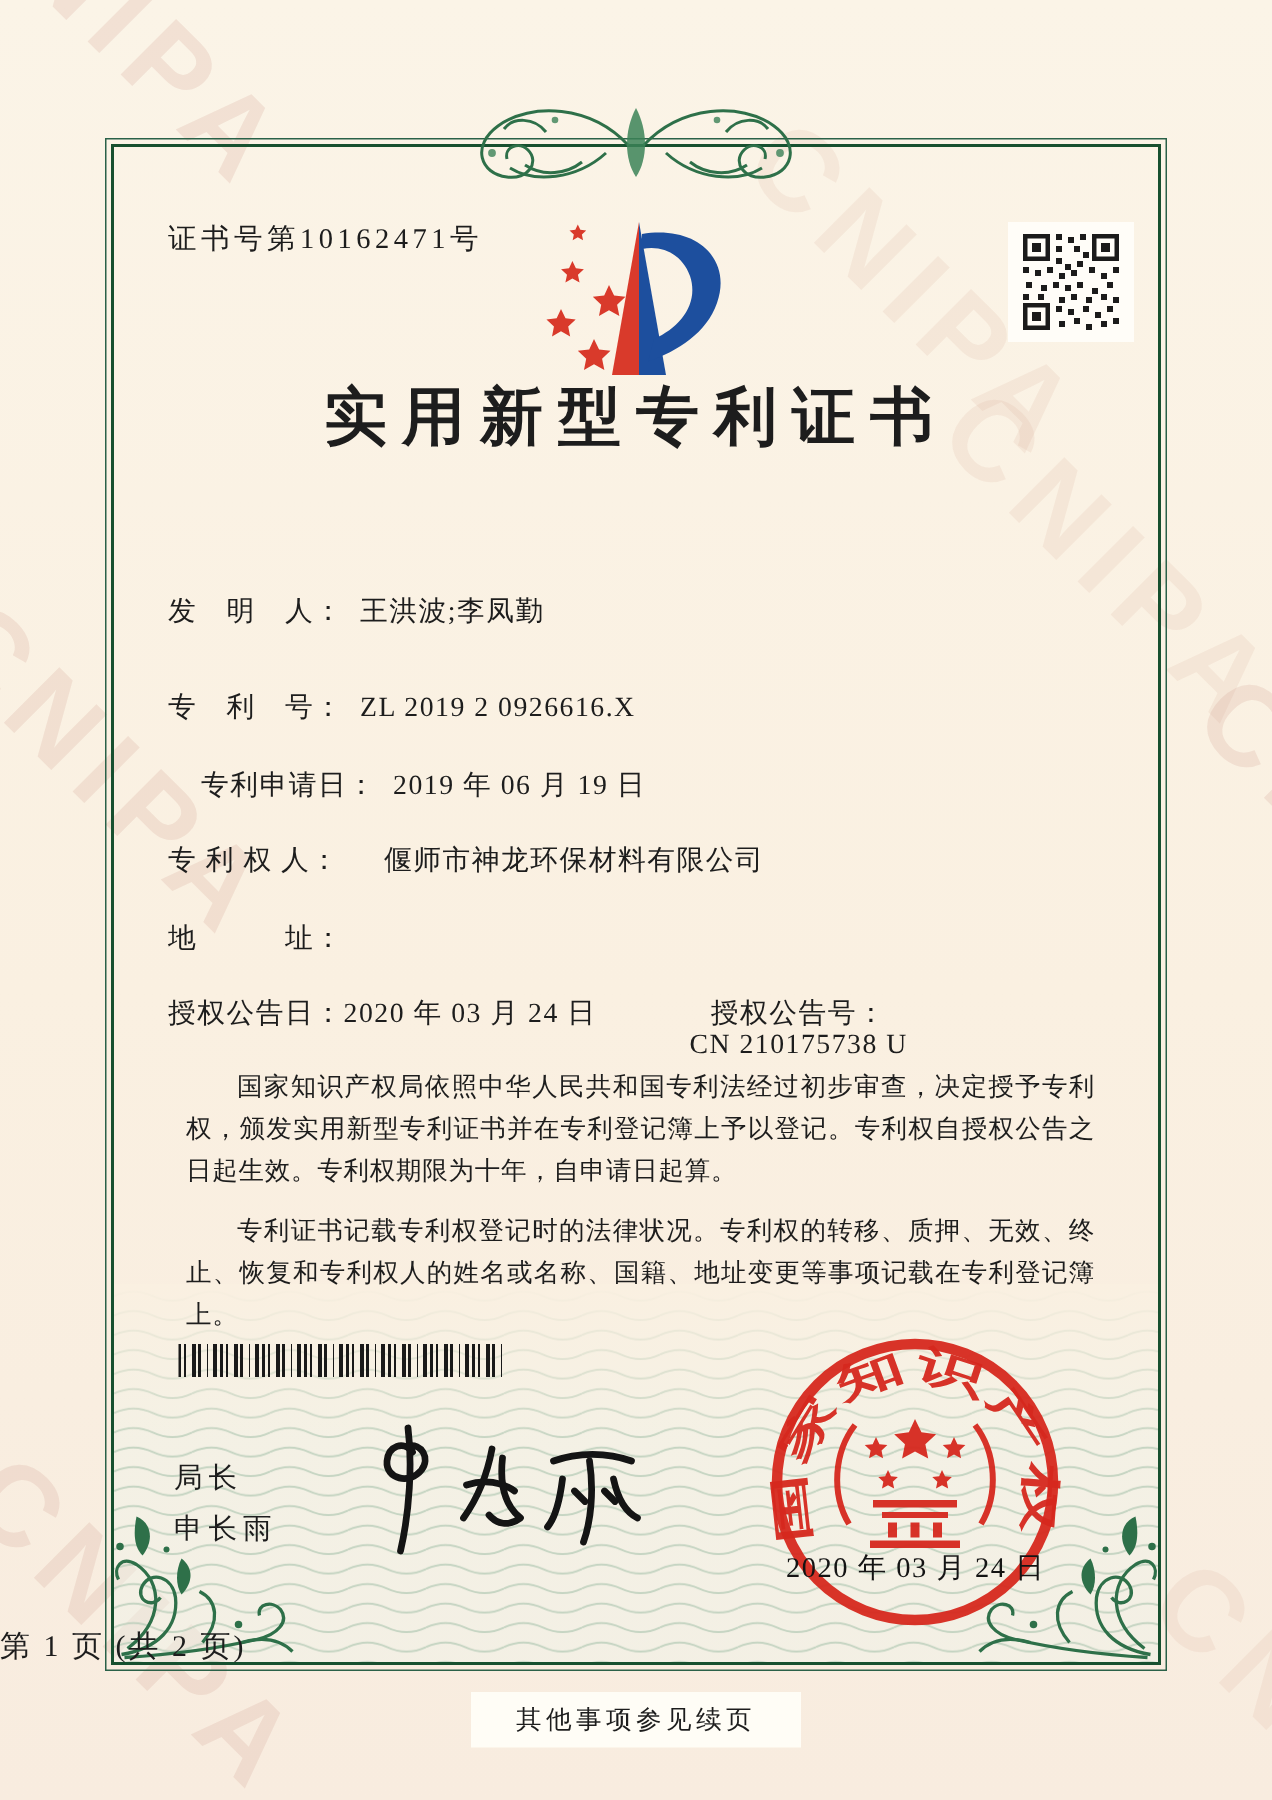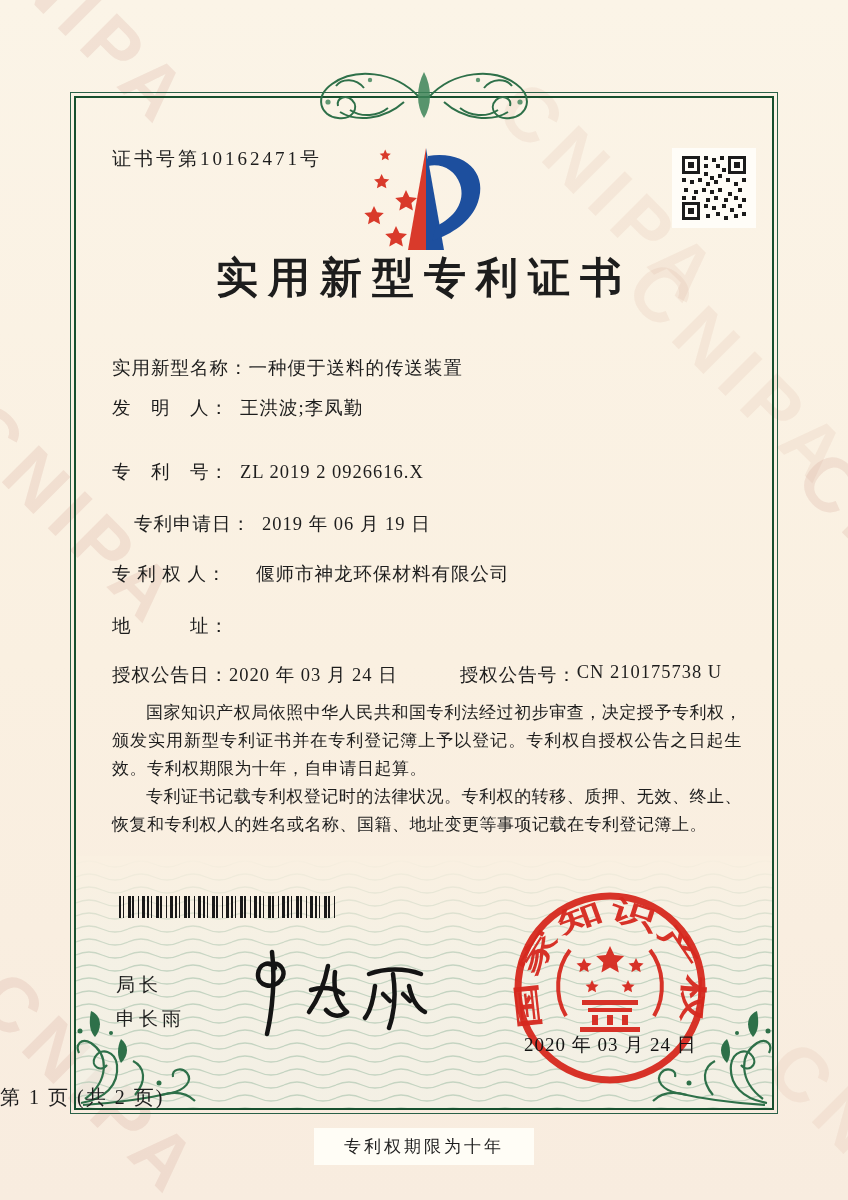--- a/index.html
+++ b/index.html
@@ -38,26 +38,26 @@
     position:absolute; left:672px; top:148px; width:84px; height:80px;
     background:#fffdf8; display:flex; align-items:center; justify-content:center;
   }
   .field-row{
     position:absolute; left:112px; width:640px; display:flex;
     font-size:18.5px; line-height:24px; letter-spacing:1px;
   }
   .field-label{flex:0 0 128px; white-space:nowrap;}
   .field-value{white-space:nowrap;}
   .grant-row{position:absolute; left:112px; top:662px; width:640px; display:flex; font-size:18.5px; letter-spacing:1px;text-align:center;}
-  .grant-right{margin-left:62px; display:flex;}
+  .grant-right{margin-left:62px; display:flex;flex-direction:column;}
   .paras{
     position:absolute; left:112px; top:699px; width:630px;
     font-size:17px; line-height:28px; letter-spacing:0.5px; text-align:justify;
   }
-  .paras p{margin:0; text-indent:2em;}
+  .paras p{margin:12px; text-indent:2em;}
   .barcode{
     position:absolute; left:119px; top:896px; width:217px; height:22px;
     background:
       repeating-linear-gradient(90deg,
         #191919 0 2px, transparent 2px 4px,
         #191919 4px 5px, transparent 5px 9px,
         #191919 9px 12px, transparent 12px 13px,
         #191919 13px 15px, transparent 15px 19px,
         #191919 19px 20px, transparent 20px 23px,
         #191919 23px 26px, transparent 26px 28px);
@@ -233,24 +233,20 @@
           <rect x="35" y="57" width="4" height="4"></rect>
           <rect x="43" y="61" width="4" height="4"></rect>
         <rect x="53" y="59" width="4" height="4"></rect>
           <rect x="61" y="57" width="4" height="4"></rect>
       </g>
     </svg>
   </div>
 
   <div class="title">实用新型专利证书</div>
 
-  <div class="field-row" style="top:356px;">
-    <span class="field-label">实用新型名称：</span>
-    <span class="field-value">一种便于送料的传送装置</span>
-  </div>
   <div class="field-row" style="top:396px;">
     <span class="field-label">发　明　人：</span>
     <span class="field-value">王洪波;李凤勤</span>
   </div>
   <div class="field-row" style="top:460px;">
     <span class="field-label">专　利　号：</span>
     <span class="field-value">ZL 2019 2 0926616.X</span>
   </div>
   <div class="field-row" style="top:512px;margin-left:22px;">
     <span class="field-label">专利申请日：</span>
@@ -324,16 +320,16 @@
       <path d="M60,62 C46,80 44,108 56,128"></path>
       <path d="M140,62 C154,80 156,108 144,128"></path>
     </g>
   </svg>
 
   <div class="seal-date">2020 年 03 月 24 日</div>
 
   <div class="footer-page">第 1 页 (共 2 页)</div>
 
   <div class="cont-note">
-    <span>专利权期限为十年</span>
+    <span>其他事项参见续页</span>
   </div>
 
 </div>
 
 </body></html>

